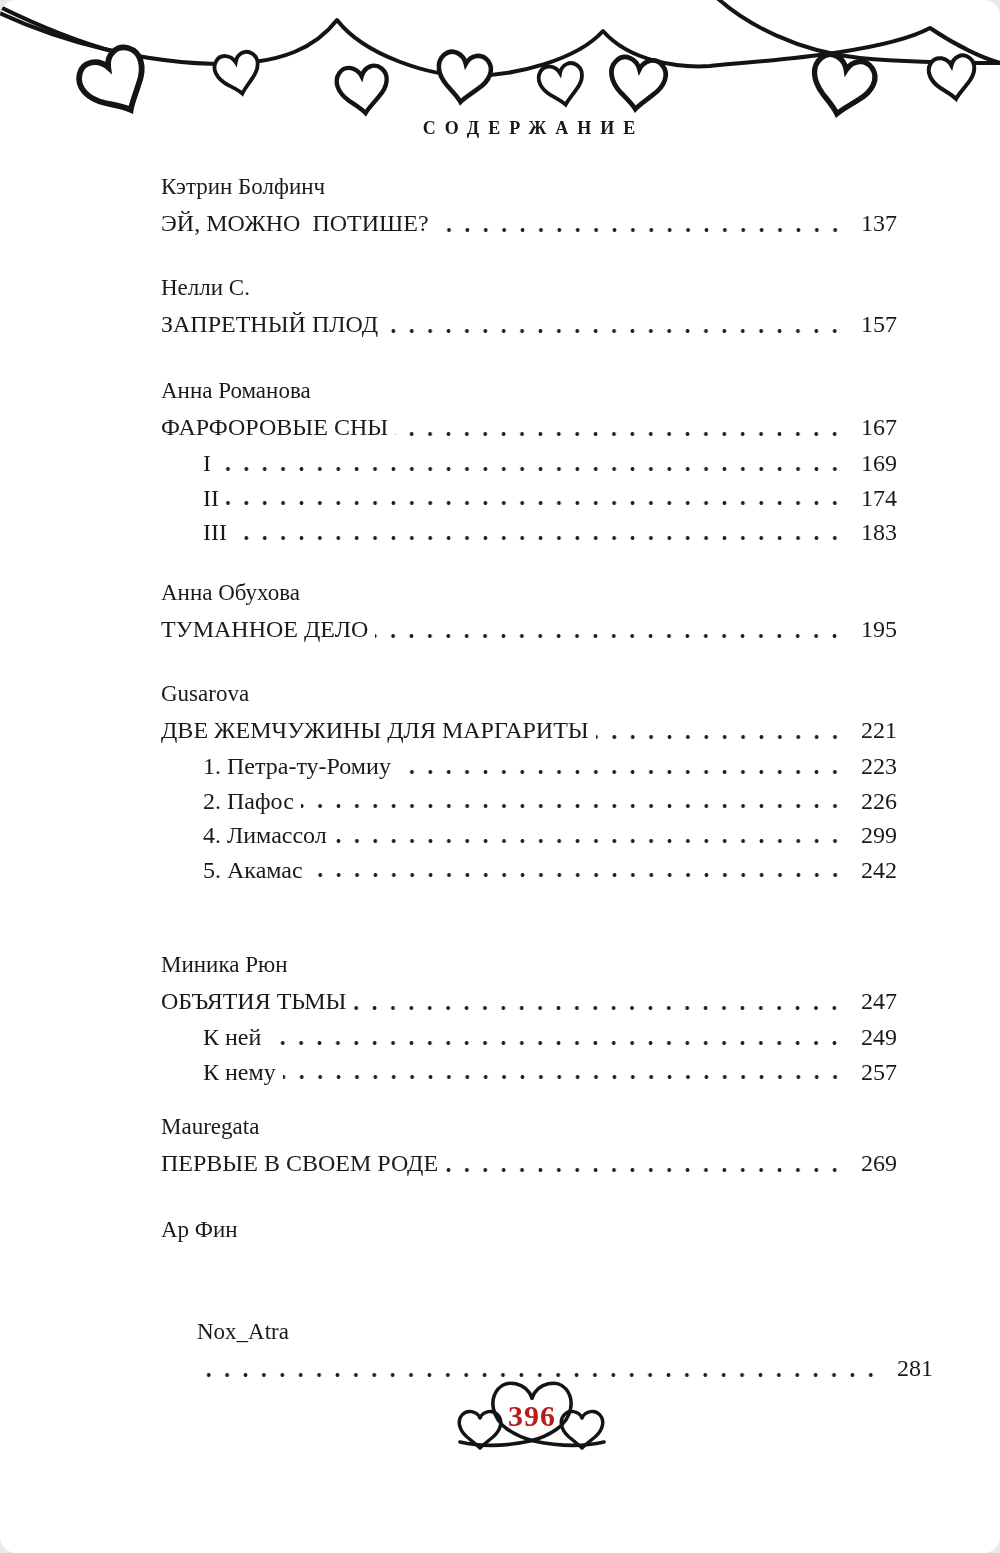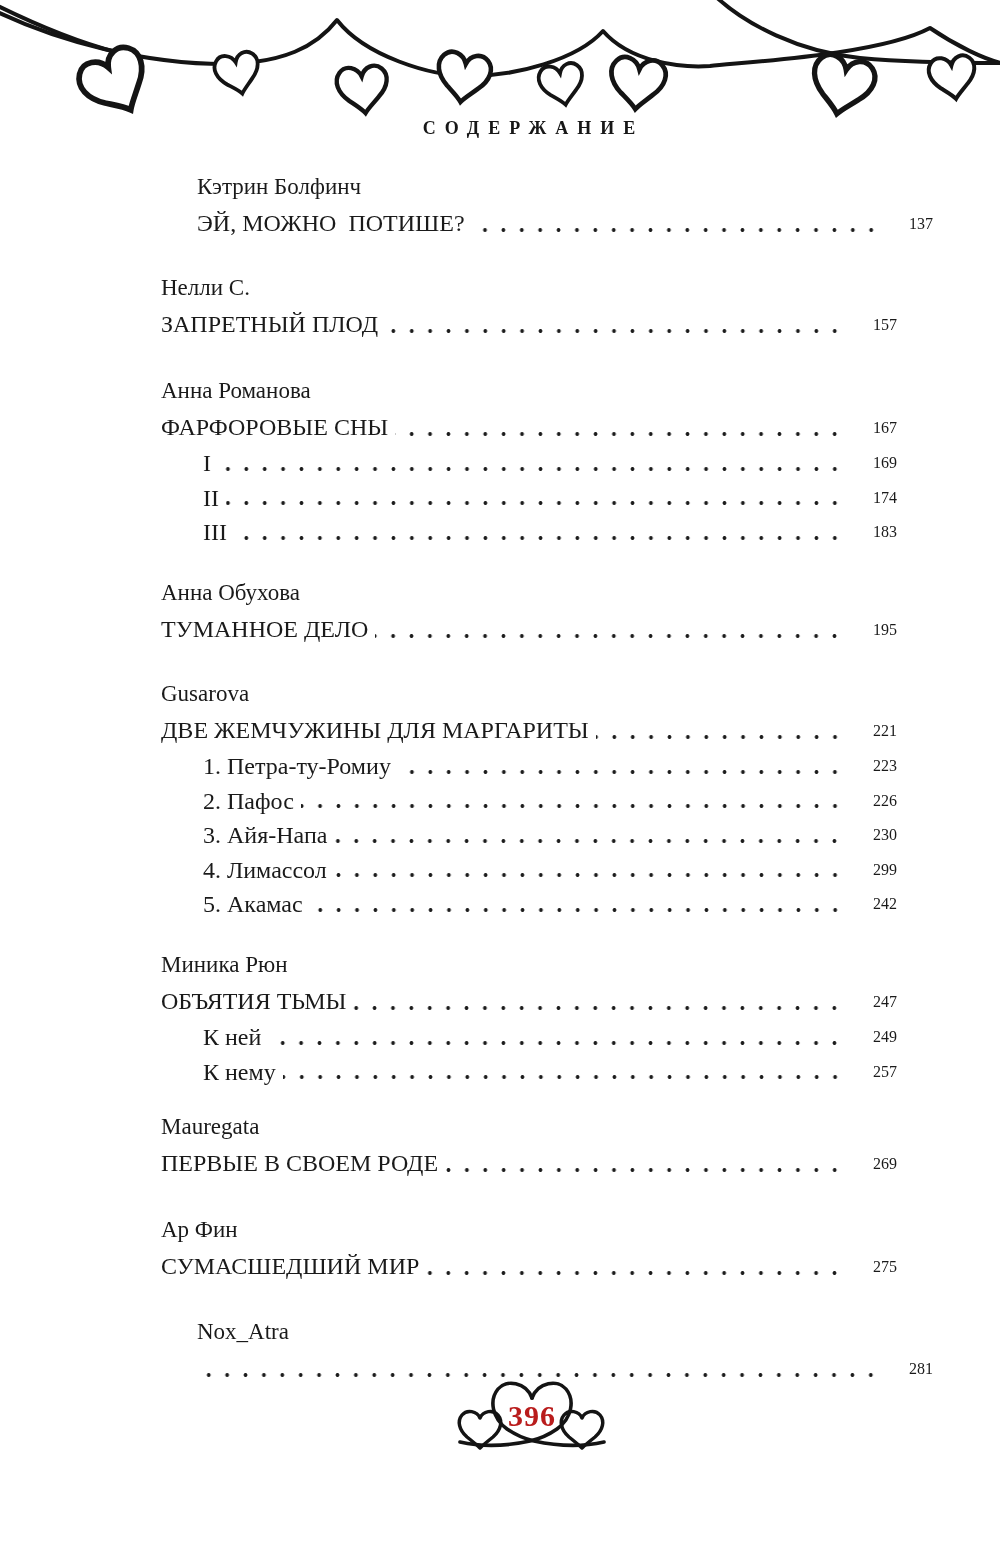--- a/index.html
+++ b/index.html
@@ -4,20 +4,21 @@
 <style>
   html,body{margin:0;padding:0;background:#e9e9e9;}
   .page{
     position:relative;
     width:1000px;height:1553px;
     background:#ffffff;
     font-family:"Liberation Serif","DejaVu Serif",serif;
     color:#1a1a1a;
     overflow:hidden;
     margin:0 auto;
+    border-radius:16px;
   }
   .garland{position:absolute;left:0;top:0;width:1000px;height:150px;}
   .page-title{
     position:absolute;left:161px;width:736px;top:118px;height:28px;
     text-align:center;font-size:18px;font-weight:bold;
     letter-spacing:9px;text-indent:9px;
     color:#171717;
   }
   .toc{position:absolute;left:161px;top:0;width:736px;}
   .toc-group{position:absolute;left:0;width:736px;}
@@ -29,21 +30,21 @@
   .leader{
     flex:1 1 auto;
     align-self:flex-end;
     height:6px;
     margin:0 7px 9px 7px;
     background-image:radial-gradient(circle,#1c1c1c 1.6px,rgba(0,0,0,0) 2.2px);
     background-size:18.4px 6px;
     background-repeat:repeat-x;
     background-position:right center;
   }
-  .pagenum{flex:0 0 46px;text-align:right;font-size:16px;}
+  .pagenum{flex:0 0 46px;text-align:right;font-size:24px;}
   .footer-hearts{position:absolute;left:422px;top:1378px;width:220px;height:86px;}
   .folio{
     position:absolute;left:422px;top:1399px;width:220px;height:30px;
     text-align:center;font-size:30px;font-weight:bold;color:#b91c1c;
     letter-spacing:1px;
   }
   svg .ink{stroke:#141414;fill:none;stroke-linecap:round;stroke-linejoin:round;}
 </style>
 </head>
 <body>
@@ -65,21 +66,21 @@
     <use href="#heart" transform="translate(464,77) rotate(8)   scale(1.2)" fill="#ffffff" stroke="#141414" stroke-width="3.8" vector-effect="non-scaling-stroke"></use>
     <use href="#heart" transform="translate(562,84) rotate(-10) scale(1.0)" fill="#ffffff" stroke="#141414" stroke-width="3.8" vector-effect="non-scaling-stroke"></use>
     <use href="#heart" transform="translate(638,83) rotate(6)   scale(1.25)" fill="#ffffff" stroke="#141414" stroke-width="3.8" vector-effect="non-scaling-stroke"></use>
     <use href="#heart" transform="translate(843,85) rotate(12)  scale(1.4)" fill="#ffffff" stroke="#141414" stroke-width="3.8" vector-effect="non-scaling-stroke"></use>
     <use href="#heart" transform="translate(953,77) rotate(-8)  scale(1.05)" fill="#ffffff" stroke="#141414" stroke-width="3.8" vector-effect="non-scaling-stroke"></use>
   </svg>
 
   <div class="page-title">СОДЕРЖАНИЕ</div>
 
   <div class="toc">
-      <div class="toc-group" style="top: 168px; margin-left: 36px;">
+      <div class="toc-group" style="top: 168px;">
     <div class="row author-row">
       <span class="t-label">Кэтрин Болфинч</span>
     </div>
     <div class="row title-row">
       <span class="t-label">ЭЙ, МОЖНО  ПОТИШЕ?</span>
       <span class="leader"></span>
       <span class="pagenum">137</span>
     </div>
     <div></div>
   </div>
@@ -146,25 +147,20 @@
     <span class="t-label">1. Петра-ту-Ромиу</span>
     <span class="leader"></span>
     <span class="pagenum">223</span>
   </div>
           <div class="row sub-row">
     <span class="t-label">2. Пафос</span>
     <span class="leader"></span>
     <span class="pagenum">226</span>
   </div>
           <div class="row sub-row">
-    <span class="t-label">3. Айя-Напа</span>
-    <span class="leader"></span>
-    <span class="pagenum">230</span>
-  </div>
-          <div class="row sub-row">
     <span class="t-label">4. Лимассол</span>
     <span class="leader"></span>
     <span class="pagenum">299</span>
   </div>
           <div class="row sub-row">
     <span class="t-label">5. Акамас</span>
     <span class="leader"></span>
     <span class="pagenum">242</span>
   </div>
         </div>
@@ -198,25 +194,20 @@
     <div class="row title-row">
       <span class="t-label">ПЕРВЫЕ В СВОЕМ РОДЕ</span>
       <span class="leader"></span>
       <span class="pagenum">269</span>
     </div>
     <div></div>
   </div>
       <div class="toc-group" style="top: 1211px;">
     <div class="row author-row">
       <span class="t-label">Ар Фин</span>
-    </div>
-    <div class="row title-row">
-      <span class="t-label">СУМАСШЕДШИЙ МИР</span>
-      <span class="leader"></span>
-      <span class="pagenum">275</span>
     </div>
     <div></div>
   </div>
       <div class="toc-group" style="top: 1313px; margin-left: 36px;">
     <div class="row author-row">
       <span class="t-label">Nox_Atra</span>
     </div>
     <div class="row title-row">
       <span class="leader"></span>
       <span class="pagenum">281</span>

